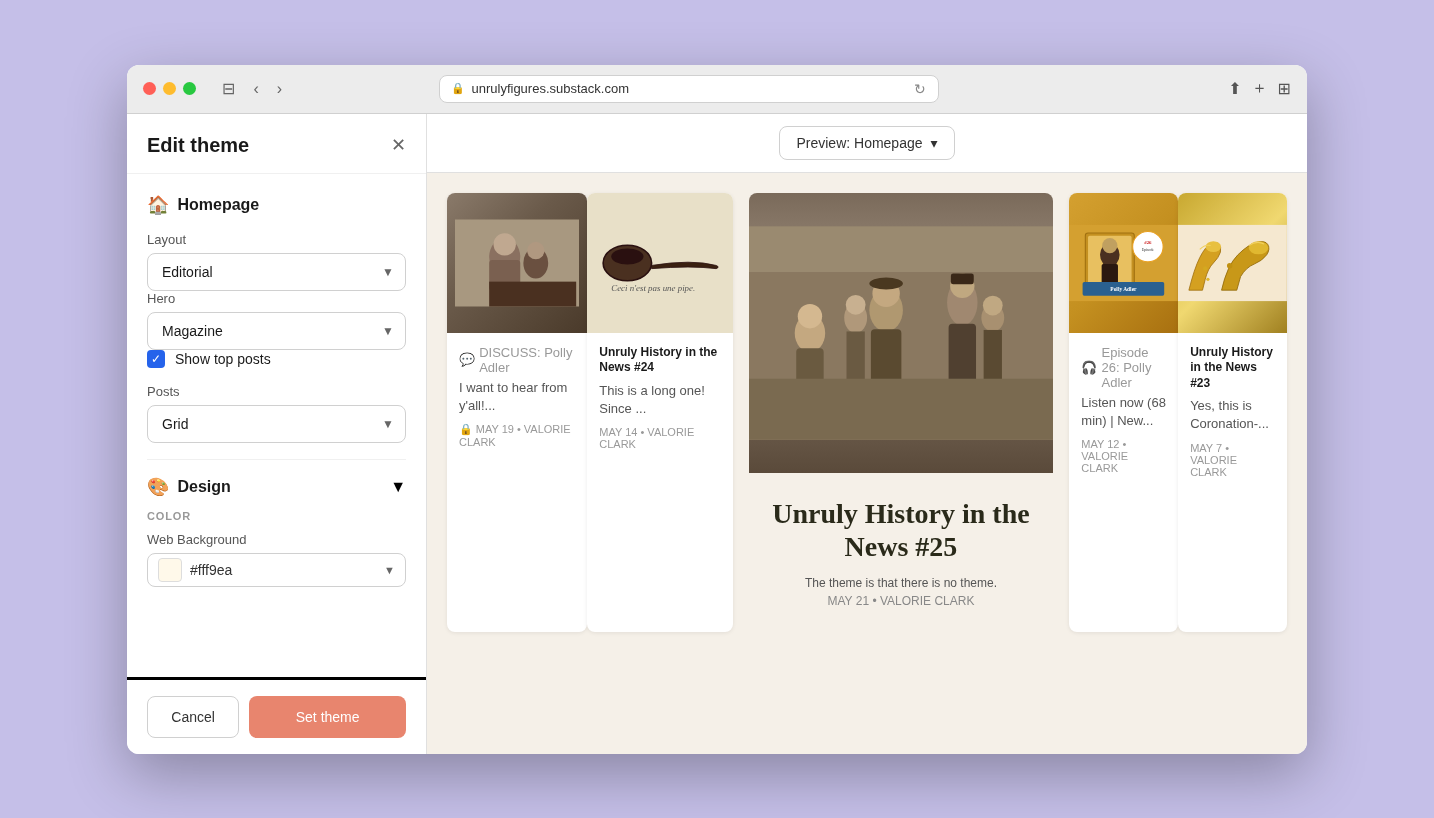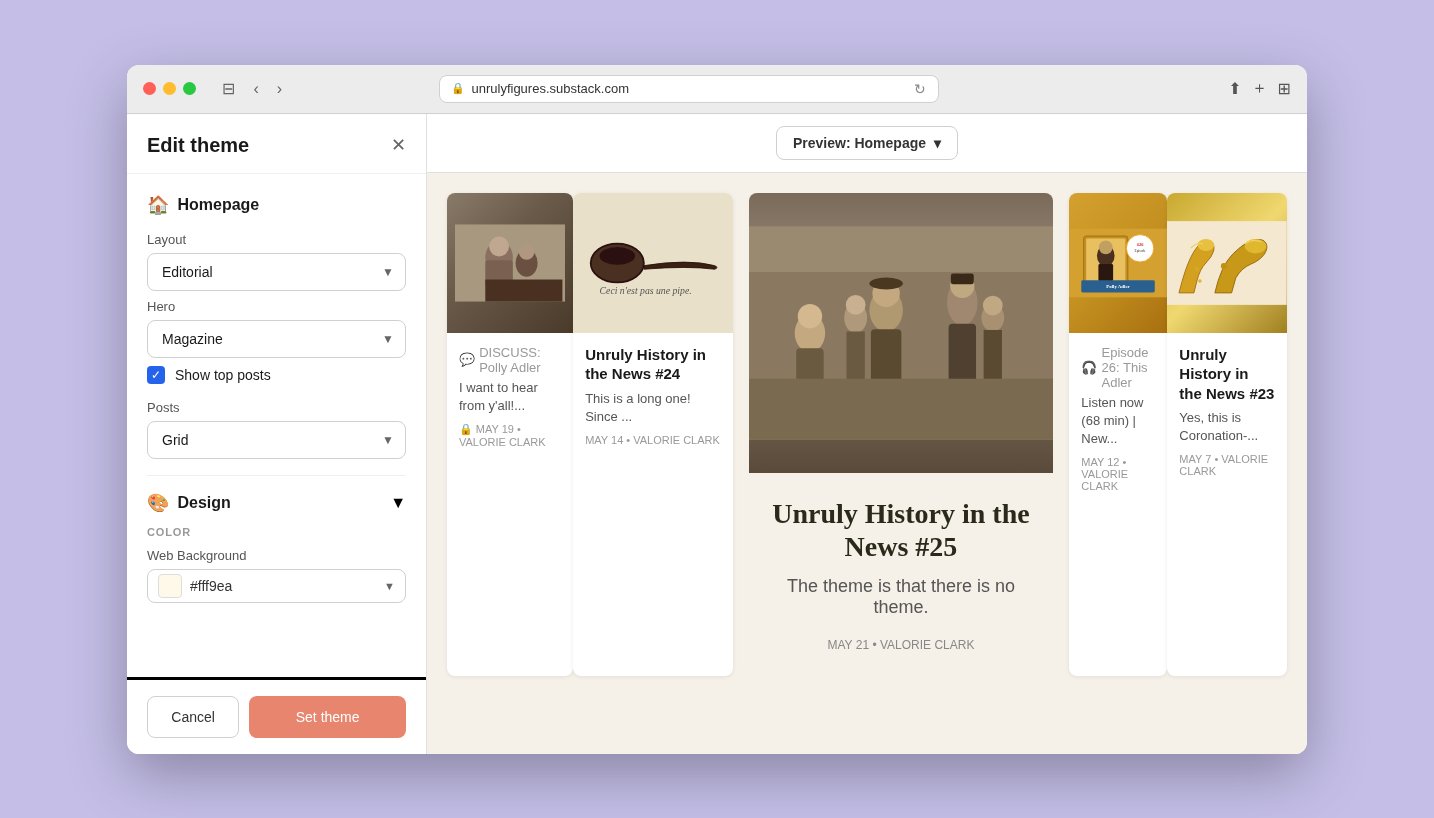--- a/index.html
+++ b/index.html
@@ -98,21 +98,21 @@
 
     .field-label {
       font-size: 13px;
       color: #555;
       margin-bottom: 6px;
       font-weight: 500;
     }
 
     .select-wrapper {
       position: relative;
-      margin-bottom: 8px;
+      margin-bottom: 0;
     }
     .select-control {
       width: 100%;
       padding: 10px 14px;
       border: 1px solid #d0d0d0;
       border-radius: 8px;
       font-size: 14px;
       color: #1a1a1a;
       background: #fff;
       appearance: none;
@@ -197,58 +197,58 @@
       display: flex;
       align-items: center;
       justify-content: center;
       border-bottom: 1px solid #e0e0e0;
     }
     .preview-btn {
       display: flex; align-items: center; gap: 8px;
       background: #fff; border: 1px solid #d0d0d0;
       border-radius: 8px; padding: 8px 16px;
       font-size: 14px; color: #333; cursor: pointer;
-      font-weight: 700;
+      font-weight: 400;
     }
 
     .preview-content {
       padding: 20px;
       display: grid;
       grid-template-columns: 1fr 1.4fr 1fr;
       gap: 16px;
     }
 
     
     .post-card {
       background: #fff;
       border-radius: 8px;
       overflow: hidden;
       box-shadow: 0 1px 4px rgba(0,0,0,0.08);
     }
     .post-card-body { padding: 12px; }
     .post-card-type { color: #999; font-size: 13px; margin-bottom: 4px; display: flex; align-items: center; gap: 4px; }
-    .post-card-title { font-size: 15px; font-weight: 700; color: #1a1a1a; margin-bottom: 6px; line-height: 1.3; }
+    .post-card-title { font-size: 12px; font-weight: 700; color: #1a1a1a; margin-bottom: 6px; line-height: 1.3; }
     .post-card-excerpt { font-size: 13px; color: #555; margin-bottom: 8px; line-height: 1.4; }
     .post-card-meta { font-size: 11px; color: #999; }
 
     .center-card {
       background: #f5f0e8;
       border-radius: 8px;
       overflow: hidden;
     }
     .center-card-body {
       padding: 24px 20px;
       text-align: center;
     }
     .center-card-title {
       font-size: 28px; font-weight: 800; color: #2a2a1a;
       margin-bottom: 12px; line-height: 1.2;
       font-family: Georgia, serif;
     }
-    .center-card-excerpt { font-size: 18px; color: #555; margin-bottom: 20px; }
+    .center-card-excerpt { font-size: 12px; color: #555; margin-bottom: 4px; }
     .center-card-meta { font-size: 12px; color: #888; }
 
     
     .img-bw-1 {
       width: 100%; height: 140px;
       background: linear-gradient(135deg, #8a7a6a 0%, #6a5a4a 40%, #4a3a2a 100%);
       display: flex; align-items: flex-end; padding: 8px;
     }
     .img-sepia-1 {
       width: 100%; height: 280px;
@@ -493,21 +493,21 @@
                 <text x="145" y="35" text-anchor="middle" font-family="Georgia,serif" font-size="9" font-weight="bold" fill="#cc2020">#26</text>
                 <text x="145" y="48" text-anchor="middle" font-family="Georgia,serif" font-size="7" fill="#333">Episode</text>
 
                 <rect x="25" y="105" width="150" height="25" rx="3" fill="#2a6090"></rect>
                 <text x="100" y="121" text-anchor="middle" font-family="Georgia,serif" font-size="10" fill="#fff" font-weight="bold">Polly Adler</text>
               </svg>
             </div>
             <div class="post-card-body">
               <div class="post-card-type">
                 <span>🎧</span>
-                <span>Episode 26: This Adler</span>
+                <span>Episode 26: Polly Adler</span>
               </div>
               <div class="post-card-excerpt">Listen now (68 min) | New...</div>
               <div class="post-card-meta">MAY 12 • VALORIE CLARK</div>
             </div>
           </div>
 
           <div class="post-card">
             <div class="img-gold2">
               <svg width="100%" height="140" viewBox="0 0 200 140" xmlns="http://www.w3.org/2000/svg">
                 <rect width="200" height="140" fill="#f5e8d0"></rect>

